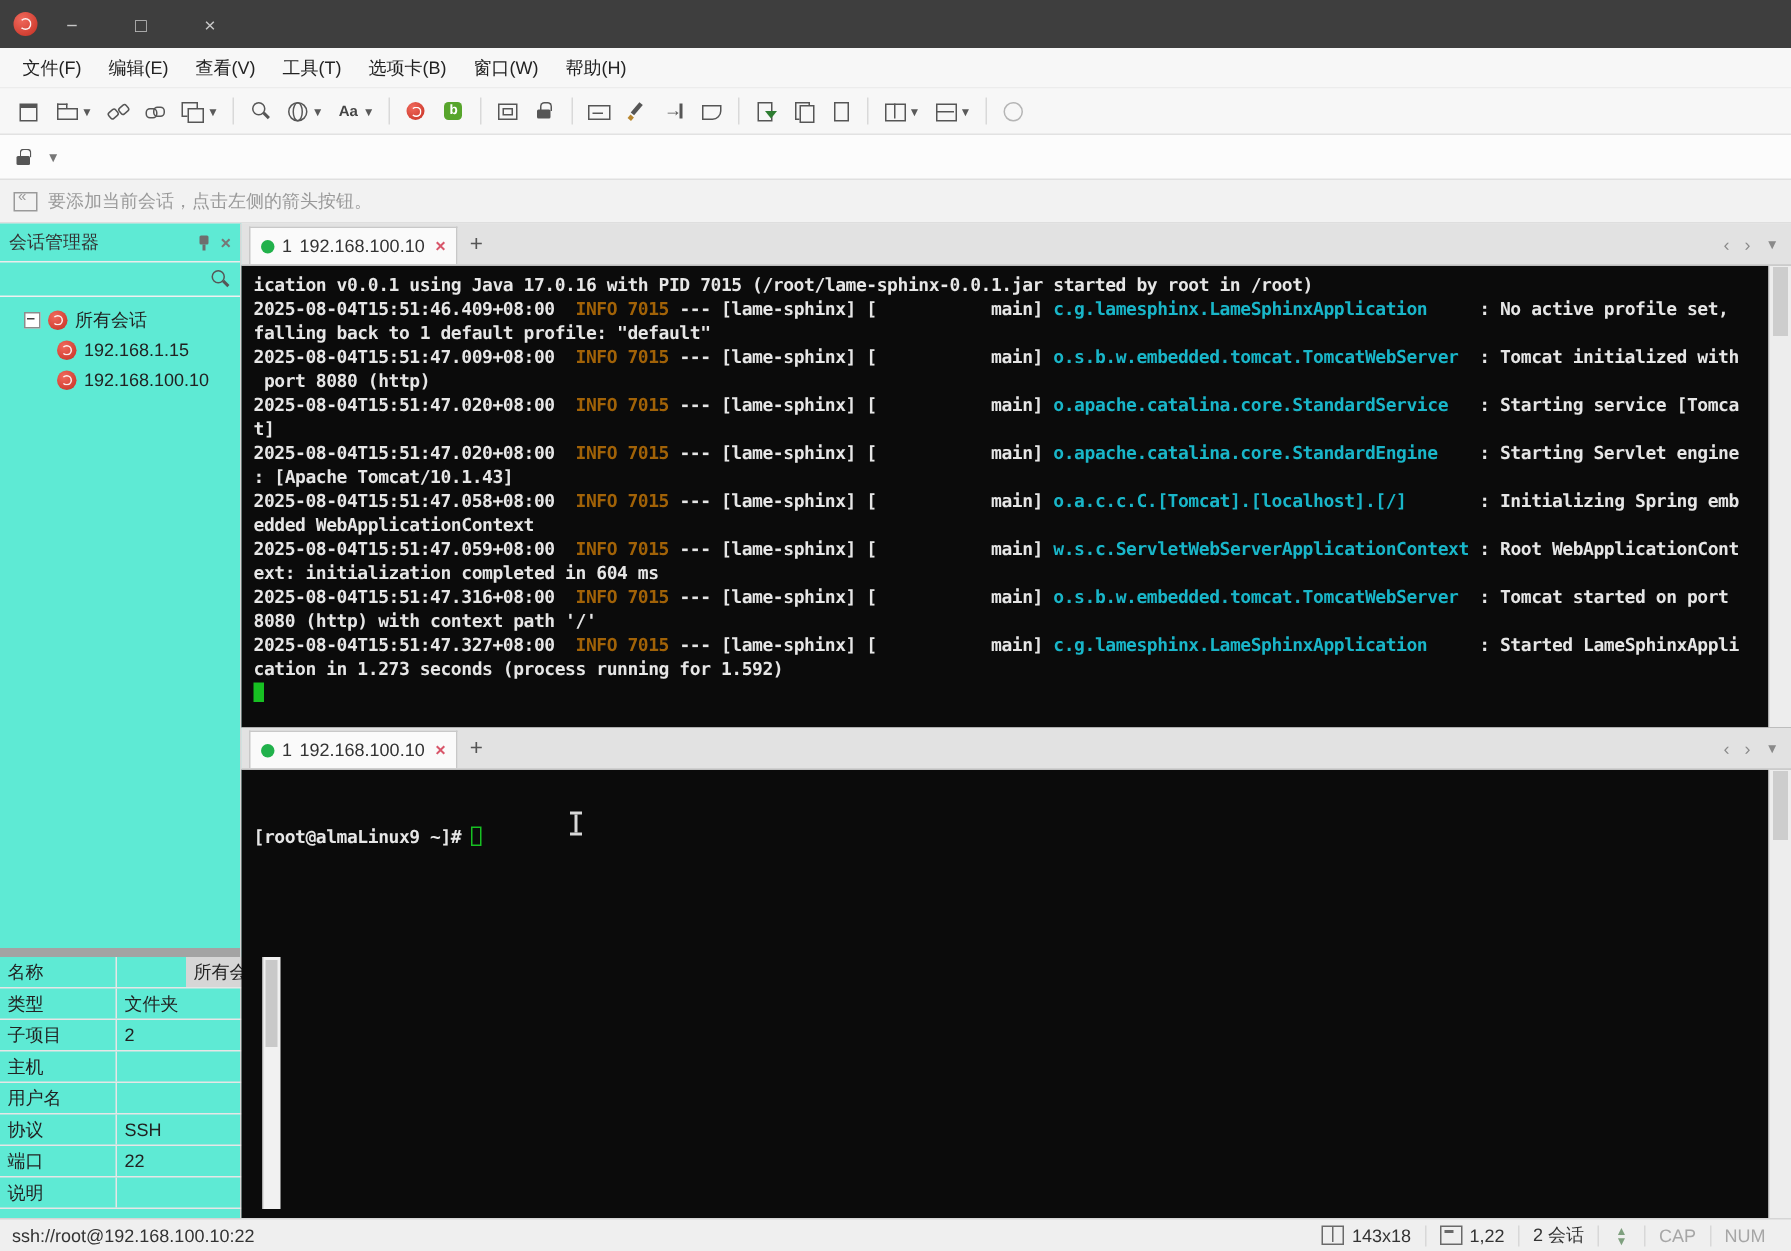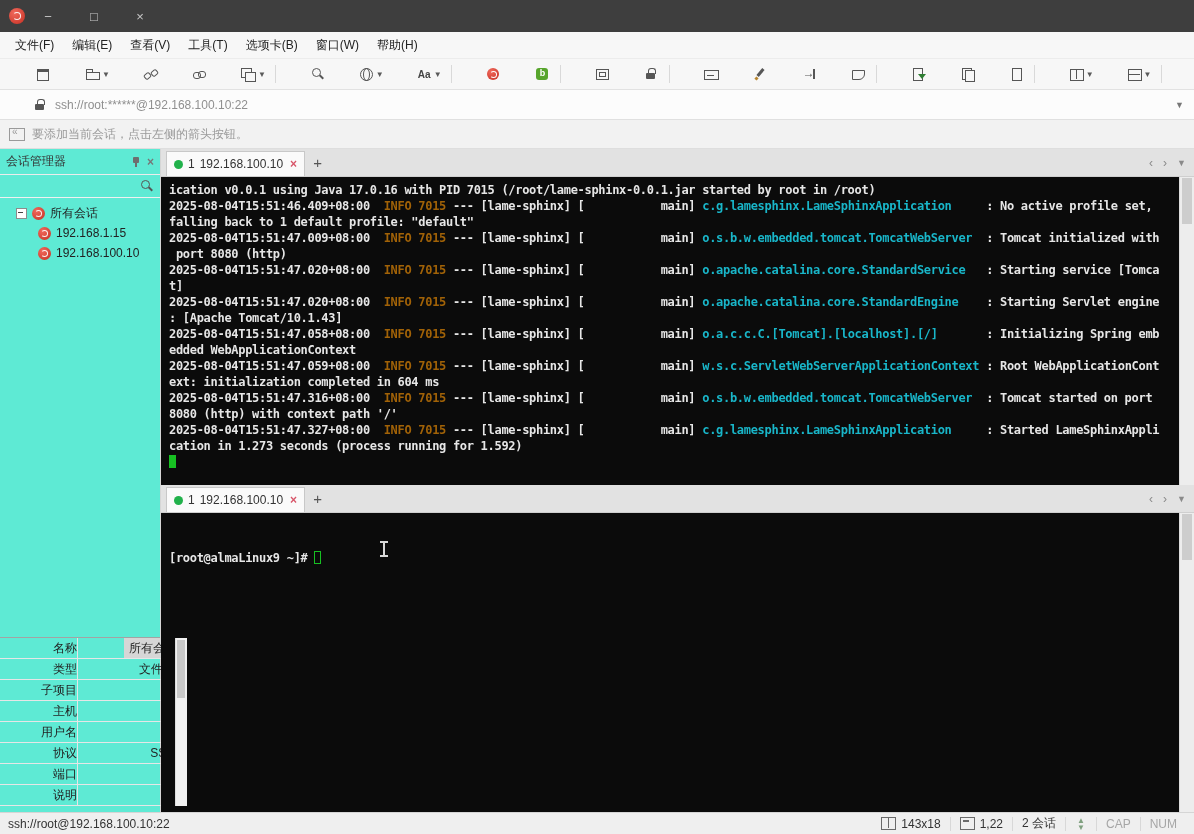--- a/index.html
+++ b/index.html
@@ -16,21 +16,21 @@
 
   
   .menubar{height:26px;background:#f7f7f7;display:flex;align-items:center;padding-left:6px;flex:none;border-bottom:1px solid #ececec;text-align:center;}
   .menu-item{padding:4px 9px;color:#222;}
 
   
   .toolbar{height:30px;background:#f7f7f7;display:flex;align-items:center;padding-left:7px;flex:none;border-bottom:1px solid #e2e2e2;}
   .tbtn{height:24px;display:flex;align-items:center;justify-content:center;padding:0 3px;margin:0 1px;}
   .caret{font-size:8px;color:#5a5a5a;margin-left:1px;}
   .tsep{width:1px;height:18px;background:#d9d9d9;margin:0 5px;flex:none;}
-  .shape{width:17px;height:16px;position:relative;display:inline-block;flex:none;margin-left:24px;}
+  .shape{width:17px;height:16px;position:relative;display:inline-block;flex:none;}
   .window::before{content:"";position:absolute;left:2px;top:3px;width:10px;height:8px;border:1px solid #565656;border-top:3px solid #565656;}
   .window2::before{content:"";position:absolute;left:1px;top:2px;width:9px;height:8px;border:1px solid #565656;}
   .window2::after{content:"";position:absolute;left:5px;top:6px;width:9px;height:8px;border:1px solid #565656;background:#f7f7f7;}
   .folder::before{content:"";position:absolute;left:2px;top:6px;width:12px;height:6px;border:1px solid #565656;}
   .folder::after{content:"";position:absolute;left:2px;top:3px;width:5px;height:2px;border:1px solid #565656;border-bottom:none;}
   .disconnect::before{content:"";position:absolute;left:2px;top:7px;width:5px;height:4px;border:1px solid #565656;border-radius:2px;transform:rotate(-40deg);}
   .disconnect::after{content:"";position:absolute;left:9px;top:4px;width:5px;height:4px;border:1px solid #565656;border-radius:2px;transform:rotate(-40deg);}
   .link::before{content:"";position:absolute;left:2px;top:6px;width:6px;height:5px;border:1px solid #565656;border-radius:3px;}
   .link::after{content:"";position:absolute;left:7px;top:5px;width:6px;height:5px;border:1px solid #565656;border-radius:3px;}
   .search-ic::before{content:"";position:absolute;left:3px;top:2px;width:7px;height:7px;border:1.5px solid #565656;border-radius:50%;}
@@ -86,21 +86,21 @@
   .lp-tools{height:22px;display:flex;align-items:center;justify-content:flex-end;padding:0 5px;border-bottom:1px solid #f0f0f0;}
   .tree{padding:5px 4px 0 16px;}
   .tree-row{height:20px;display:flex;align-items:center;gap:5px;color:#222;}
   .tree-row.child{padding-left:22px;}
   .expander{width:9px;height:9px;border:1px solid #8c8c8c;background:#fff;position:relative;flex:none;}
   .expander::after{content:"";position:absolute;left:1px;top:3px;width:5px;height:1px;background:#444;}
   .swirl{display:inline-block;width:13px;height:13px;border-radius:50%;background:radial-gradient(circle at 35% 30%,#f0695c,#c62f22);position:relative;flex:none;}
   .swirl::after{content:"";position:absolute;left:3px;top:3px;width:5px;height:5px;border:1.5px solid rgba(255,255,255,.92);border-left-color:transparent;border-radius:50%;}
   .swirl.lg{width:16px;height:16px;}
   .swirl.lg::after{left:4px;top:4px;width:6px;height:6px;}
-  .lp-bottom{margin-top:auto;display:flex;border-top:1px solid #a3a3a3;margin-bottom:6px;text-align:right;}
+  .lp-bottom{margin-top:auto;display:flex;border-top:6px solid #a3a3a3;margin-bottom:6px;}
   .props{flex:1;}
   .prop-row{display:flex;height:20px;line-height:20px;border-bottom:1px solid #e6e6e6;}
   .prop-label{width:72px;padding-left:5px;color:#222;border-right:1px solid #e6e6e6;flex:none;}
   .prop-value{flex:1;padding-left:5px;color:#222;overflow:hidden;white-space:nowrap;}
   .prop-value.sel{background:#d6d6d6;margin-left:46px;}
   .props-scroll{width:11px;background:#f1f1f1;border-left:1px solid #ddd;position:relative;flex:none;}
   .props-scroll .thumb{position:absolute;left:1px;top:2px;width:8px;height:58px;background:#c9c9c9;}
 
   
   .right{flex:1;display:flex;flex-direction:column;min-width:0;}
@@ -245,21 +245,20 @@
         <span class="caret">▼</span>
       </div>
       <div class="tsep"></div>
       <div class="tbtn">
         <span class="shape circle-ic"></span>
       </div>
     </div>
 
   <div class="addressbar">
     <span class="shape lock-ic"></span>
-    <span class="addr-text">ssh://root:******@192.168.100.10:22</span>
     <span class="addr-caret">▼</span>
   </div>
 
   <div class="hintbar">
     <span class="hint-ic"></span>
     <span>要添加当前会话，点击左侧的箭头按钮。</span>
   </div>
 
   <div class="main">
 

